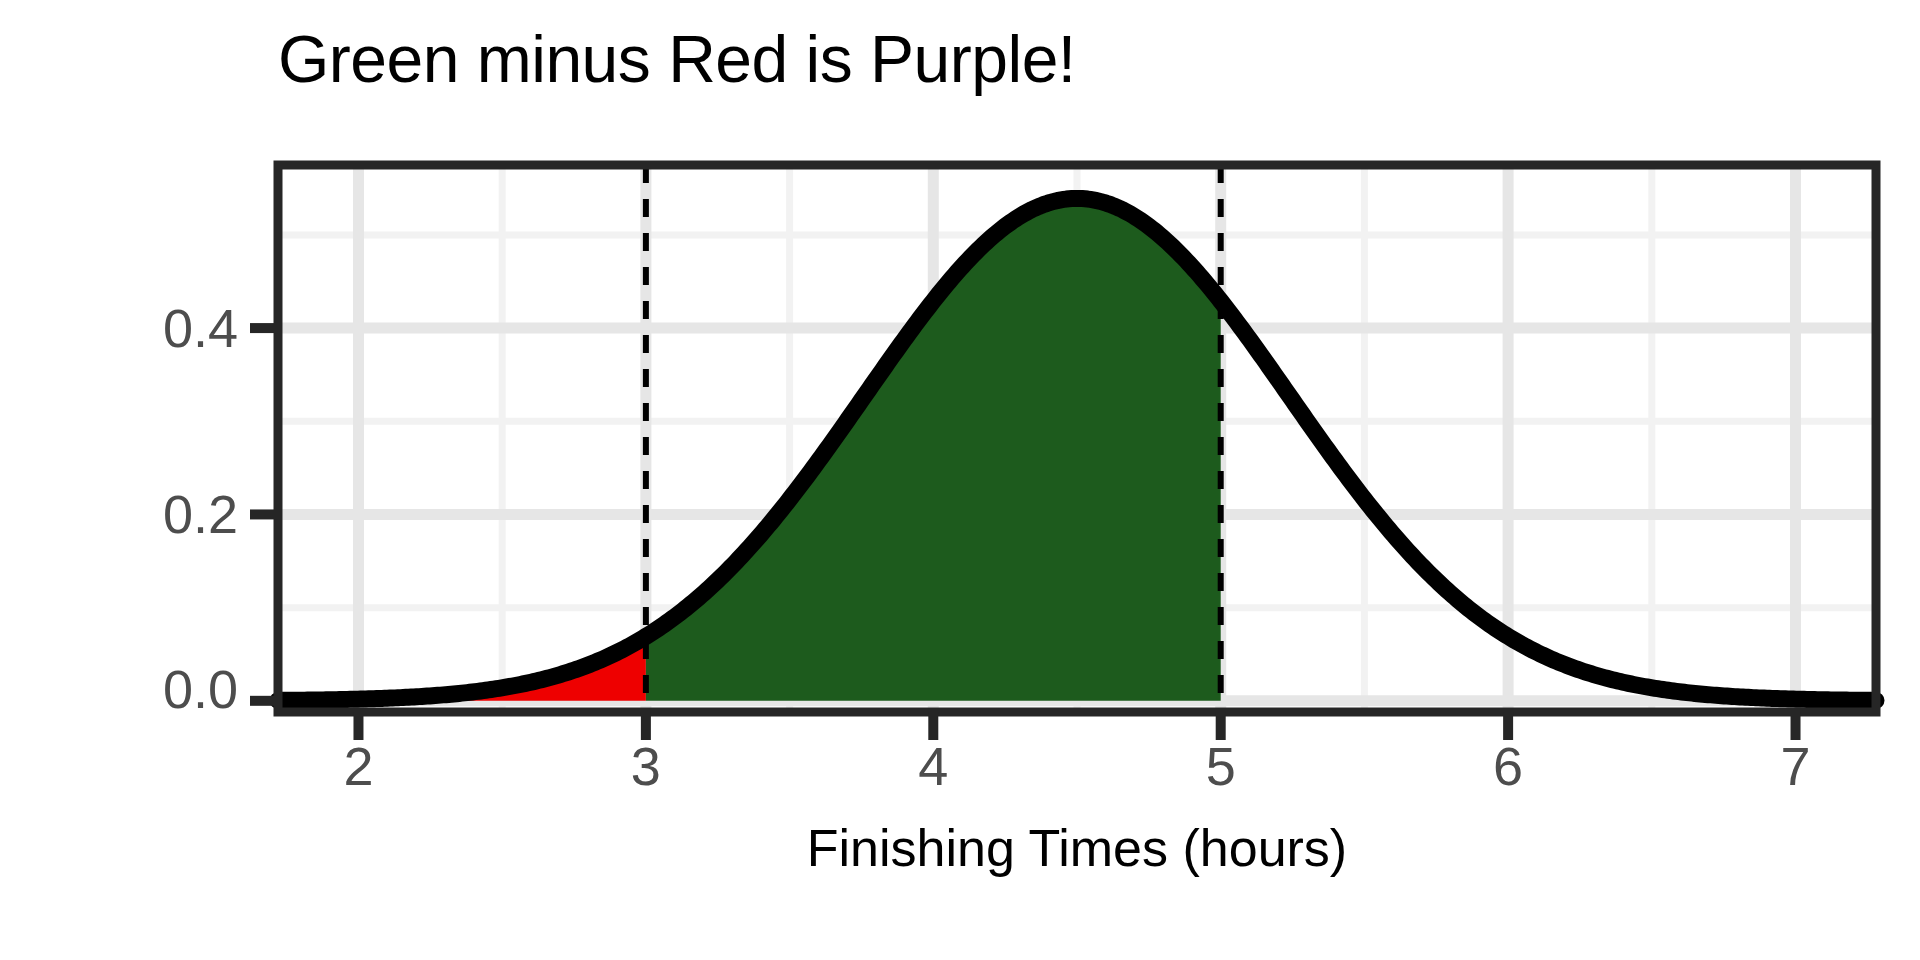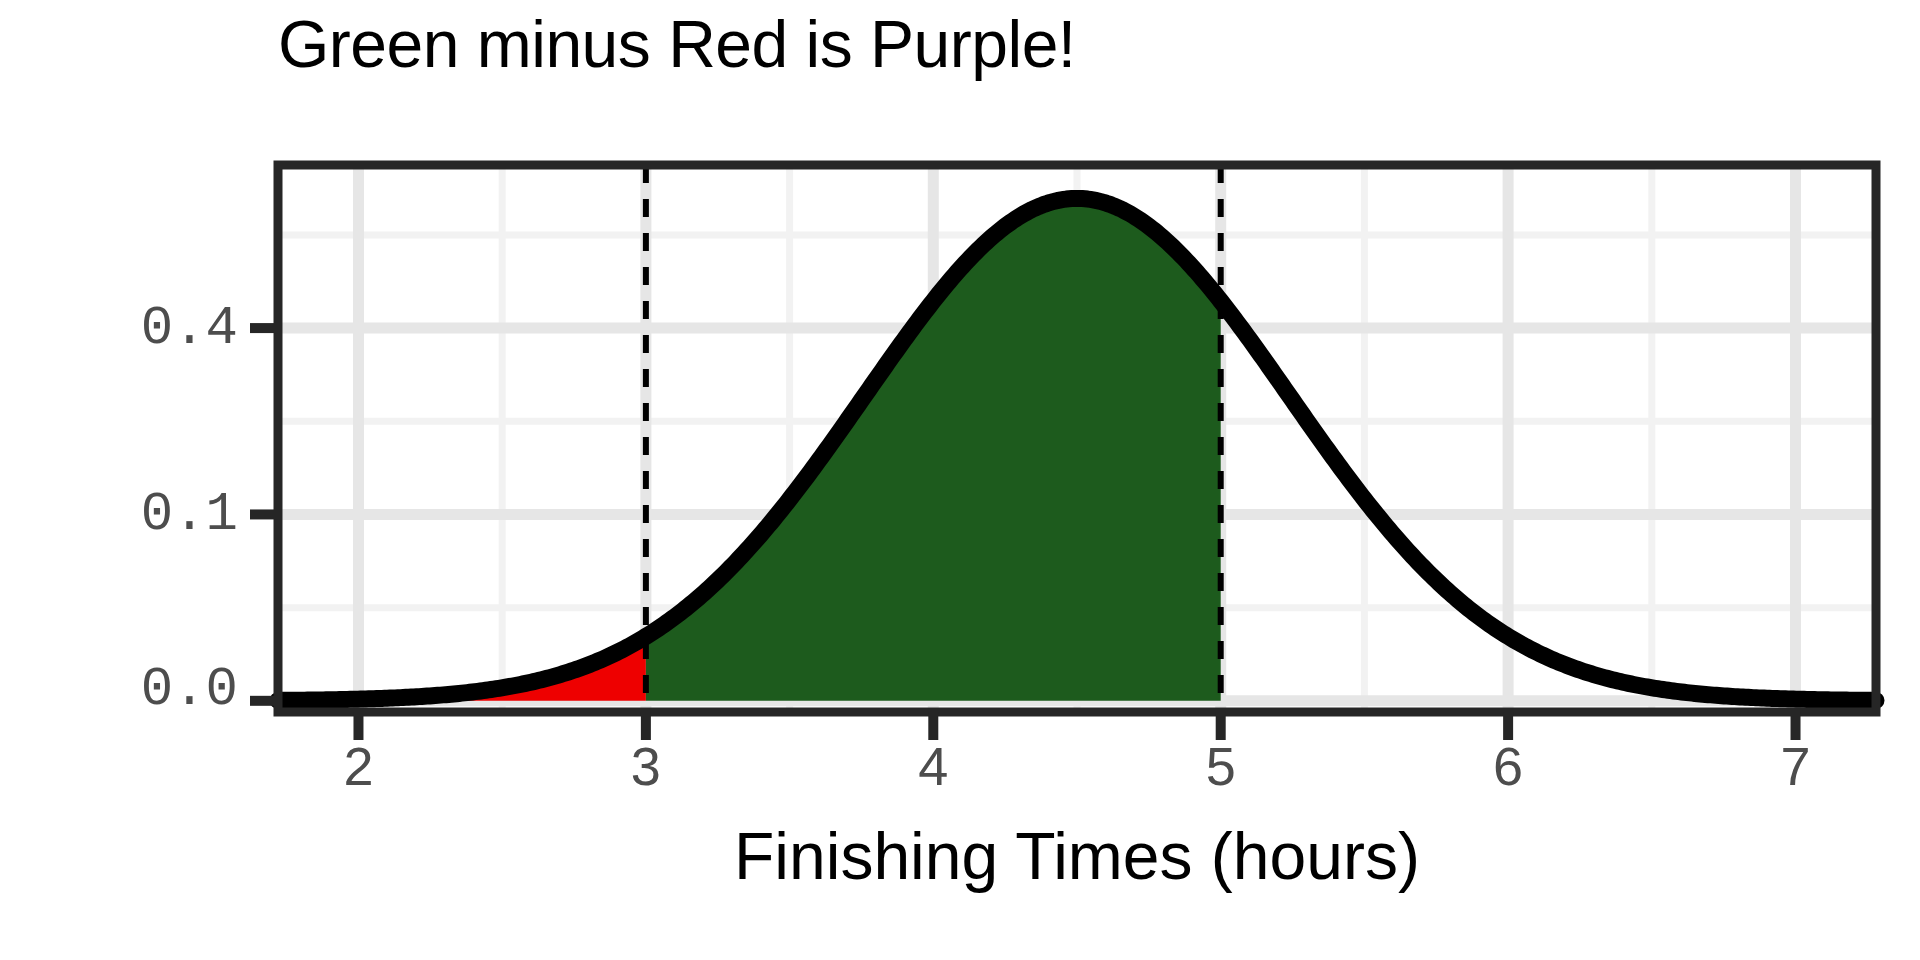--- a/index.html
+++ b/index.html
@@ -15,53 +15,52 @@
   }
   #figure {
     position: relative;
     width: 1920px;
     height: 960px;
     background: #ffffff;
   }
   #chart-title {
     position: absolute;
     left: 278px;
-    top: 6px;
+    top: 21px;
     font-size: 66px;
     color: #000000;
     white-space: nowrap;
     letter-spacing: -0.5px;
     font-weight: 400;
   }
   #x-axis-title {
     position: absolute;
     left: 278px;
     top: 818px;
     width: 1598px;
     text-align: center;
-    font-size: 66px;
+    font-size: 52px;
     color: #000000;
     white-space: nowrap;
     font-weight: 400;
   }
   .axis-tick-label {
     position: absolute;
     color: #4D4D4D;
     font-size: 54px;
     font-weight: 400;
     white-space: nowrap;
   }
   .x-tick-label {
     transform: translateX(-50%);
     top: 735px;
   }
   .y-tick-label {
     transform: translateY(-50%);
     right: 1682px;
-    font-family: Liberation Mono, monospace;
   }
   #plot-svg {
     position: absolute;
     left: 0;
     top: 0;
   }
 </style>
 </head>
 <body>
 
@@ -122,19 +121,19 @@
   <div id="tick-labels-x">
       <div class="axis-tick-label x-tick-label" style="left: 358.475px;">2</div>
       <div class="axis-tick-label x-tick-label" style="left: 645.885px;">3</div>
       <div class="axis-tick-label x-tick-label" style="left: 933.295px;">4</div>
       <div class="axis-tick-label x-tick-label" style="left: 1220.71px;">5</div>
       <div class="axis-tick-label x-tick-label" style="left: 1508.12px;">6</div>
       <div class="axis-tick-label x-tick-label" style="left: 1795.53px;">7</div>
     </div>
   <div id="tick-labels-y">
       <div class="axis-tick-label y-tick-label" style="top: 689px;">0.0</div>
-      <div class="axis-tick-label y-tick-label" style="top: 514.446px;">0.1</div>
+      <div class="axis-tick-label y-tick-label" style="top: 514.446px;">0.2</div>
       <div class="axis-tick-label y-tick-label" style="top: 328.075px;">0.4</div>
     </div>
 
   <div id="x-axis-title">Finishing Times (hours)</div>
 
 </div>
 
 </body></html>

